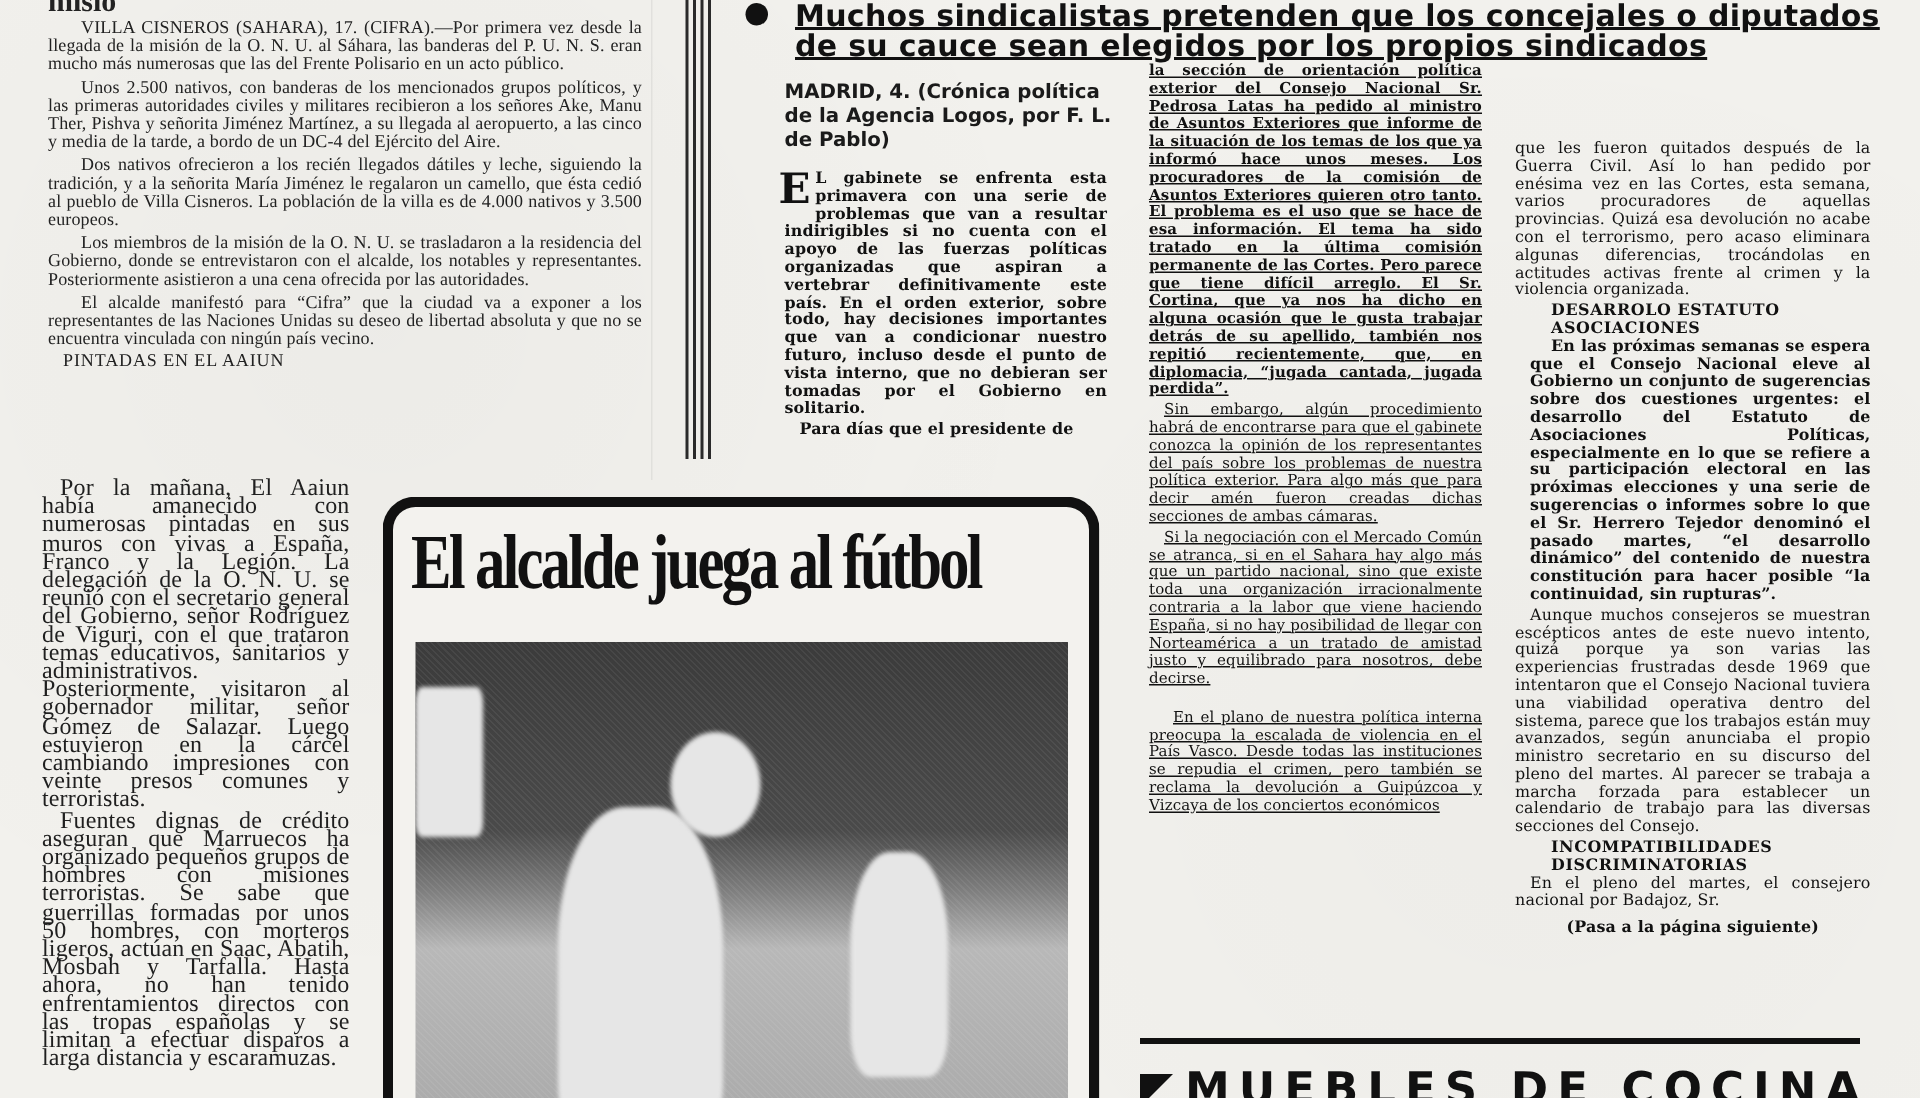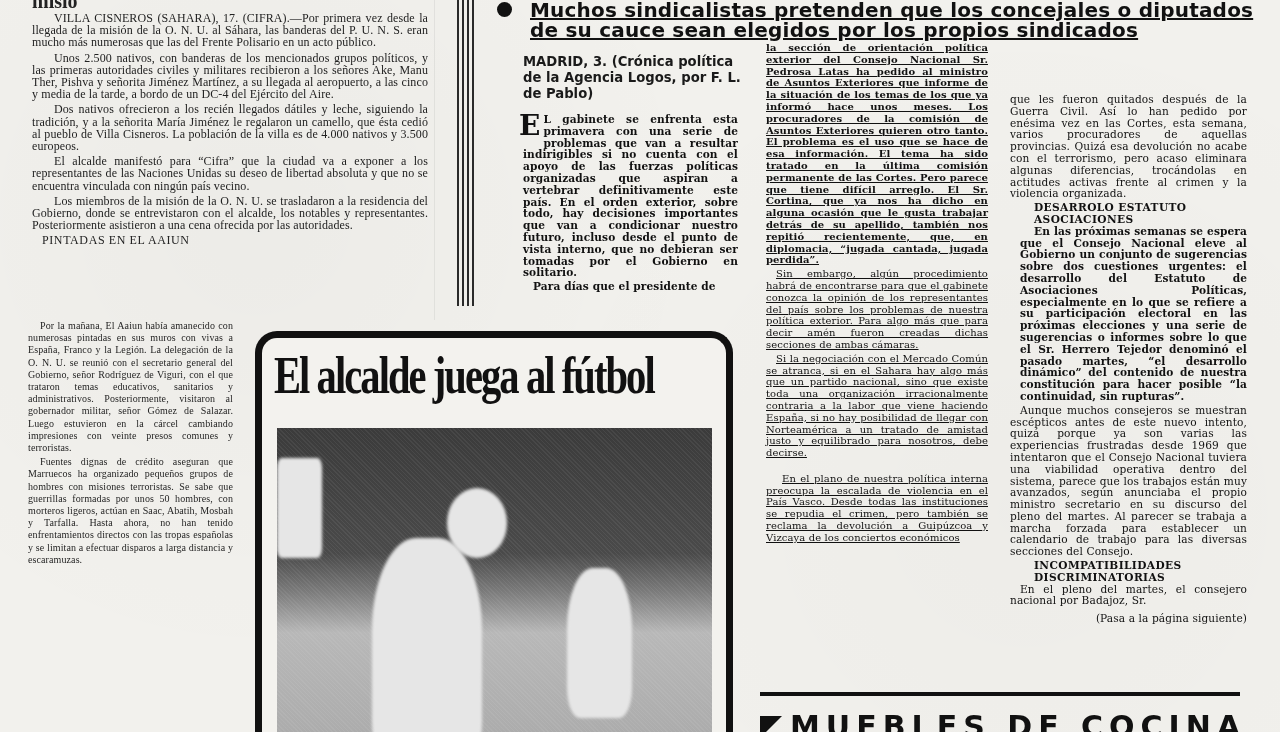--- a/index.html
+++ b/index.html
@@ -14,37 +14,37 @@
       radial-gradient(circle at 80% 70%, rgba(0,0,0,0.02), transparent 45%),
       #f2f1ed; }
   .abs { position:absolute; }
   p { margin:0; }
   .col-text { font-size:11.2px; line-height:11.6px; text-align:justify; letter-spacing:0.1px; }
   .col-text p { text-indent:16px; margin-bottom:2px; }
   .col-text p.noindent { text-indent:0; }
   .left-top { left:32px; top:12px; width:396px; font-family:"Liberation Serif", serif; font-size:12px; line-height:12.2px; color:#222; }
   .left-top p { text-indent:22px; margin-bottom:3px; }
   .subhead { font-family:"Liberation Serif", serif; font-weight:normal; font-size:12px; letter-spacing:0.6px; text-indent:0 !important; }
-  .left-narrow { left:28px; top:320px; width:205px; font-family:"Liberation Serif", serif; font-size:10px; line-height:12.2px; color:#1f1f1f; }
+  .left-narrow { left:28px; top:320px; width:205px; font-family:"Liberation Serif", serif; font-size:16px; line-height:12.2px; color:#1f1f1f; }
   .left-narrow p { text-indent:12px; margin-bottom:2px; }
   .rules { left:457px; top:0; width:20px; height:306px; display:flex; gap:3px; }
   .rules span { display:block; width:2px; height:100%; background:#2a2a2a; }
   .headline { left:497px; top:0px; width:760px; font-family:"DejaVu Sans", sans-serif; font-weight:bold; font-size:20px; line-height:20px; color:#111; }
   .headline .bullet { position:absolute; left:0; top:2px; width:15px; height:15px; border-radius:50%; background:#111; }
   .headline .hl-text { position:absolute; left:33px; top:0; width:730px; letter-spacing:0.2px;text-decoration:underline; }
   .byline { left:523px; top:54px; width:220px; font-family:"DejaVu Sans", sans-serif; font-weight:bold; font-size:13.2px; line-height:16px; color:#1a1a1a; }
   .mid-col { left:523px; top:114px; width:215px; font-family:"DejaVu Serif", serif; font-weight:bold; font-size:10.6px; line-height:11.8px; color:#111; }
   .mid-col p { text-indent:0; }
   .dropcap { float:left; font-family:"DejaVu Serif", serif; font-weight:bold; font-size:28px; line-height:24px; margin:0 3px 0 -4px; }
   .col3 { left:766px; top:42px; width:222px; font-family:"DejaVu Serif", serif; font-size:10px; line-height:11.8px; color:#111;text-decoration:underline; }
   .col3 .bold { font-weight:bold; }
   .col4 { left:1010px; top:50px; width:237px; font-family:"DejaVu Serif", serif; font-size:10.6px; line-height:11.8px; color:#111;margin-top:44px; }
   .col4 .bold { font-weight:bold; }
   .col4 .sub { font-weight:bold; letter-spacing:0.4px; text-indent:24px !important; margin-bottom:0 !important; }
-  .pasa { text-align:right; font-weight:normal; margin-top:6px !important; text-indent:0 !important; }
+  .pasa { text-align:center; font-weight:bold; margin-top:6px !important; text-indent:0 !important; }
   .photo-box { left:255px; top:331px; width:478px; height:420px; border:7px solid #111; border-bottom:none; border-radius:22px 22px 0 0; box-sizing:border-box; background:#f3f2ee; }
   .photo-title { position:absolute; left:12px; top:8px; width:450px; font-family:"Liberation Serif", serif; font-weight:bold; font-size:52px; line-height:60px; letter-spacing:-2.5px; transform:scaleX(0.78); transform-origin:left top; white-space:nowrap; color:#111; }
   .photo { position:absolute; left:15px; top:90px; width:435px; height:330px; overflow:hidden;
       background:
         repeating-linear-gradient(45deg, rgba(255,255,255,0.06) 0 1px, transparent 1px 3px),
         linear-gradient(180deg, #3b3b3b 0%, #4a4a4a 38%, #7d7d7d 50%, #b8b8b8 62%, #a9a9a9 100%); }
   .fig { position:absolute; background:#e6e6e6; border-radius:40% 40% 20% 20%; filter:blur(1.5px); }
   .hr-ad { left:760px; top:692px; width:480px; height:4px; background:#111; }
   .ad { left:760px; top:712px; width:480px; font-family:"DejaVu Sans", sans-serif; font-weight:bold; font-size:30px; line-height:30px; letter-spacing:6px; color:#111; white-space:nowrap; }
   .ad .tri { display:inline-block; width:0; height:0; border-left:22px solid #111; border-bottom:22px solid transparent; vertical-align:top; margin-right:8px; margin-top:4px; }
@@ -55,22 +55,22 @@
 <body>
 
 <div class="page">
 
   <div class="abs top-cut">misio</div>
 
   <div class="abs left-top col-text">
     <p>VILLA CISNEROS (SAHARA), 17. (CIFRA).—Por primera vez desde la llegada de la misión de la O. N. U. al Sáhara, las banderas del P. U. N. S. eran mucho más numerosas que las del Frente Polisario en un acto público.</p>
     <p>Unos 2.500 nativos, con banderas de los mencionados grupos políticos, y las primeras autoridades civiles y militares recibieron a los señores Ake, Manu Ther, Pishva y señorita Jiménez Martínez, a su llegada al aeropuerto, a las cinco y media de la tarde, a bordo de un DC-4 del Ejército del Aire.</p>
     <p>Dos nativos ofrecieron a los recién llegados dátiles y leche, siguiendo la tradición, y a la señorita María Jiménez le regalaron un camello, que ésta cedió al pueblo de Villa Cisneros. La población de la villa es de 4.000 nativos y 3.500 europeos.</p>
+    <p>Los miembros de la misión de la O. N. U. se trasladaron a la residencia del Gobierno, donde se entrevistaron con el alcalde, los notables y representantes. Posteriormente asistieron a una cena ofrecida por las autoridades.</p>
     <p>El alcalde manifestó para “Cifra” que la ciudad va a exponer a los representantes de las Naciones Unidas su deseo de libertad absoluta y que no se encuentra vinculada con ningún país vecino.</p>
-    <p>Los miembros de la misión de la O. N. U. se trasladaron a la residencia del Gobierno, donde se entrevistaron con el alcalde, los notables y representantes. Posteriormente asistieron a una cena ofrecida por las autoridades.</p>
     <p class="subhead" style="padding-left:10px">PINTADAS EN EL AAIUN</p>
   </div>
 
   <div class="abs left-narrow col-text">
     <p>Por la mañana, El Aaiun había amanecido con numerosas pintadas en sus muros con vivas a España, Franco y la Legión. La delegación de la O. N. U. se reunió con el secretario general del Gobierno, señor Rodríguez de Viguri, con el que trataron temas educativos, sanitarios y administrativos. Posteriormente, visitaron al gobernador militar, señor Gómez de Salazar. Luego estuvieron en la cárcel cambiando impresiones con veinte presos comunes y terroristas.</p>
     <p>Fuentes dignas de crédito aseguran que Marruecos ha organizado pequeños grupos de hombres con misiones terroristas. Se sabe que guerrillas formadas por unos 50 hombres, con morteros ligeros, actúan en Saac, Abatih, Mosbah y Tarfalla. Hasta ahora, no han tenido enfrentamientos directos con las tropas españolas y se limitan a efectuar disparos a larga distancia y escaramuzas.</p>
   </div>
 
   <div class="abs vgrain"></div>
 
@@ -79,21 +79,21 @@
       <span></span>
       <span></span>
       <span></span>
   </div>
 
   <div class="abs headline">
     <span class="bullet"></span>
     <span class="hl-text">Muchos sindicalistas pretenden que los concejales o diputados de su cauce sean elegidos por los propios sindicados</span>
   </div>
 
-  <div class="abs byline">MADRID, 3. (Crónica política de la Agencia Logos, por F. L. de Pablo)</div>
+  <div class="abs byline">MADRID, 4. (Crónica política de la Agencia Logos, por F. L. de Pablo)</div>
 
   <div class="abs mid-col col-text">
     <p class="noindent"><span class="dropcap">E</span><span>L gabinete se enfrenta esta primavera con una serie de problemas que van a resultar indirigibles si no cuenta con el apoyo de las fuerzas políticas organizadas que aspiran a vertebrar definitivamente este país. En el orden exterior, sobre todo, hay decisiones importantes que van a condicionar nuestro futuro, incluso desde el punto de vista interno, que no debieran ser tomadas por el Gobierno en solitario.</span></p>
     <p style="text-indent:10px">Para días que el presidente de</p>
   </div>
 
   <div class="abs col3 col-text">
     <p class="noindent bold">la sección de orientación política exterior del Consejo Nacional Sr. Pedrosa Latas ha pedido al ministro de Asuntos Exteriores que informe de la situación de los temas de los que ya informó hace unos meses. Los procuradores de la comisión de Asuntos Exteriores quieren otro tanto. El problema es el uso que se hace de esa información. El tema ha sido tratado en la última comisión permanente de las Cortes. Pero parece que tiene difícil arreglo. El Sr. Cortina, que ya nos ha dicho en alguna ocasión que le gusta trabajar detrás de su apellido, también nos repitió recientemente, que, en diplomacia, “jugada cantada, jugada perdida”.</p>
     <p style="text-indent:10px">Sin embargo, algún procedimiento habrá de encontrarse para que el gabinete conozca la opinión de los representantes del país sobre los problemas de nuestra política exterior. Para algo más que para decir amén fueron creadas dichas secciones de ambas cámaras.</p>
     <p style="text-indent:10px">Si la negociación con el Mercado Común se atranca, si en el Sahara hay algo más que un partido nacional, sino que existe toda una organización irracionalmente contraria a la labor que viene haciendo España, si no hay posibilidad de llegar con Norteamérica a un tratado de amistad justo y equilibrado para nosotros, debe decirse.</p>

